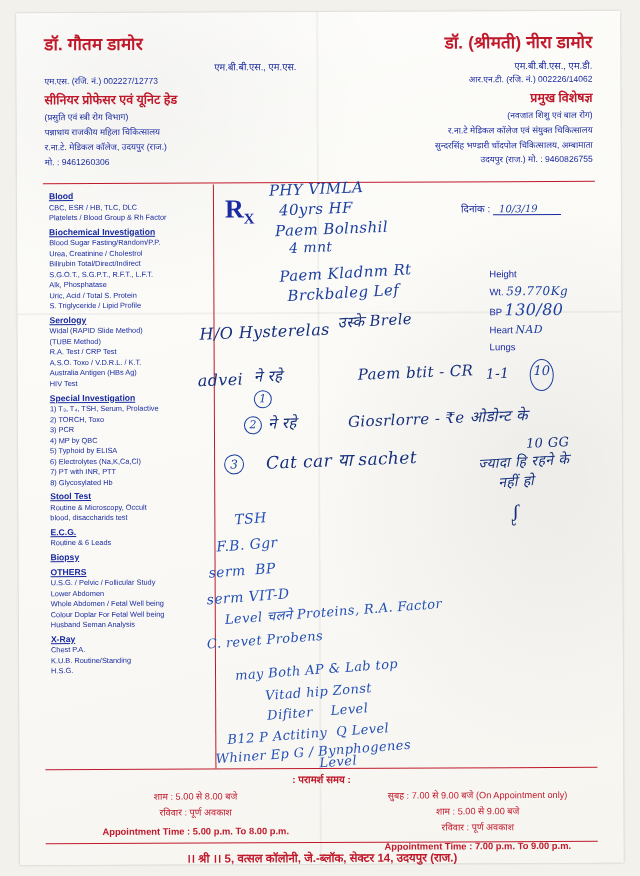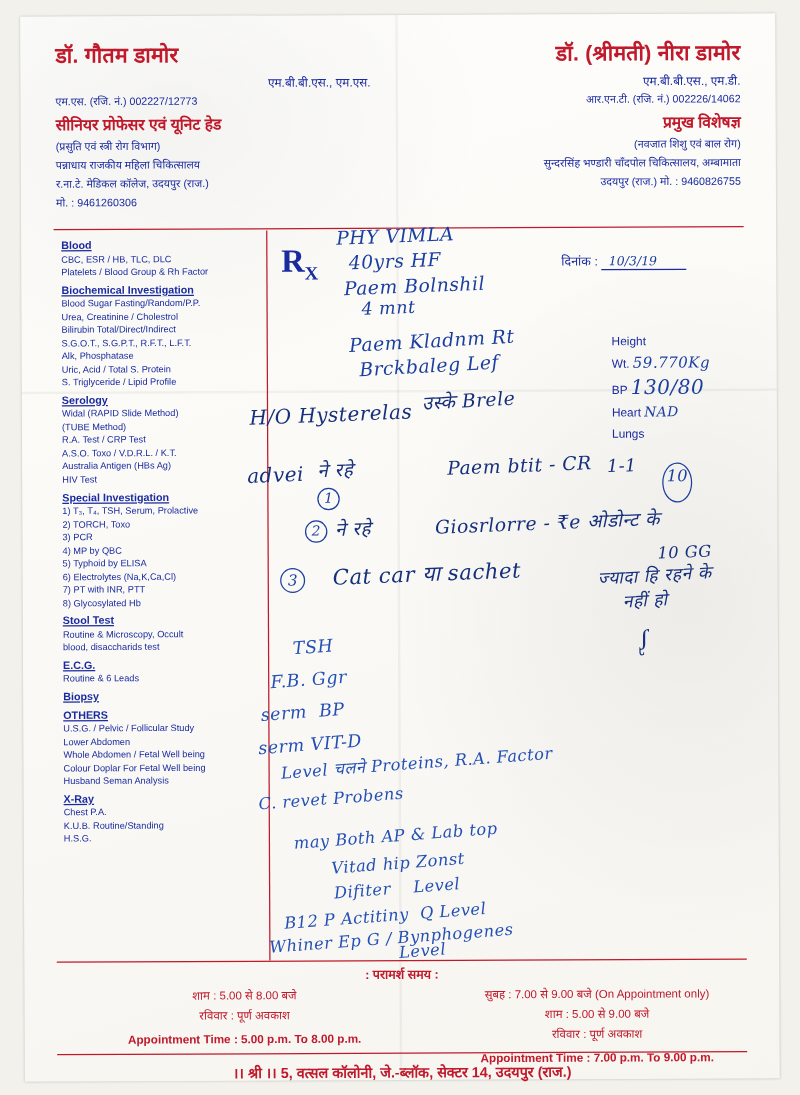--- a/index.html
+++ b/index.html
@@ -123,21 +123,21 @@
     color: #1a2aa0;
     font-weight: bold;
     font-size: 26px;
     font-family: "Liberation Serif", serif;
   }
   .rx sub { font-size: 15px; }
 
   
   .datebox {
     position: absolute;
-    left: 432px; top: 190px;
+    left: 444px; top: 190px;
     color: #1a2aa0;
     font-size: 10px;
   }
   .datebox .line {
     display: inline-block;
     border-bottom: 1px solid #1a2aa0;
     min-width: 68px;
   }
 
   
@@ -233,20 +233,21 @@
           <div class="doc-sub">पन्नाधाय राजकीय महिला चिकित्सालय</div>
           <div class="doc-sub">र.ना.टे. मेडिकल कॉलेज, उदयपुर (राज.)</div>
           <div class="doc-phone">मो. : 9461260306</div>
         </div>
         <div class="doc right">
           <div class="doc-name">डॉ. (श्रीमती) नीरा डामोर</div>
           <div class="doc-degree">एम.बी.बी.एस., एम.डी.</div>
           <div class="doc-reg">आर.एन.टी. (रजि. नं.) 002226/14062</div>
           <div class="doc-post">प्रमुख विशेषज्ञ</div>
           <div class="doc-sub">(नवजात शिशु एवं बाल रोग)</div>
+          <div class="doc-sub">र.ना.टे मेडिकल कॉलेज एवं संयुक्त चिकित्सालय</div>
           <div class="doc-sub">सुन्दरसिंह भण्डारी चाँदपोल चिकित्सालय, अम्बामाता</div>
           <div class="doc-sub">उदयपुर (राज.) मो. : 9460826755</div>
         </div>
       </div>
 
       <div class="rule top"></div>
       <div class="vrule"></div>
 
       <div class="leftcol">
         <div class="grp">
@@ -343,21 +344,21 @@
       <div class="hw" style="left:262px;top:252px;font-size:15px;transform:rotate(-3deg);">Paem Kladnm Rt</div>
       <div class="hw" style="left:270px;top:272px;font-size:15px;transform:rotate(-3deg);">Brckbaleg Lef</div>
 
       <div class="hw dark" style="left:182px;top:310px;font-size:16px;transform:rotate(-2deg);">H/O Hysterelas</div>
       <div class="hw dark" style="left:320px;top:300px;font-size:15px;transform:rotate(-3deg);">उस्के Brele</div>
 
       <div class="hw dark" style="left:180px;top:358px;font-size:16px;transform:rotate(-2deg);">advei</div>
       <div class="hw dark" style="left:236px;top:355px;font-size:15px;transform:rotate(-2deg);">ने रहे</div>
       <div class="hw dark" style="left:340px;top:352px;font-size:15px;transform:rotate(-2deg);">Paem btit - CR</div>
       <div class="hw dark" style="left:468px;top:354px;font-size:14px;transform:rotate(-2deg);">1-1</div>
-      <div class="circ" style="left:512px;top:359px;width:24px;height:32px;line-height:22px;font-size:13px;">10</div>
+      <div class="circ" style="left:512px;top:348px;width:24px;height:32px;line-height:22px;font-size:13px;">10</div>
       <div class="circ" style="left:236px;top:378px;width:18px;height:18px;line-height:16px;font-size:11px;">1</div>
 
       <div class="circ" style="left:226px;top:404px;width:18px;height:18px;line-height:16px;font-size:11px;">2</div>
       <div class="hw dark" style="left:250px;top:402px;font-size:15px;transform:rotate(-2deg);">ने रहे</div>
       <div class="hw dark" style="left:330px;top:398px;font-size:15px;transform:rotate(-2deg);">Giosrlorre - ₹e ओडोन्ट के</div>
 
       <div class="circ" style="left:206px;top:442px;width:20px;height:20px;line-height:18px;font-size:12px;">3</div>
       <div class="hw dark" style="left:248px;top:438px;font-size:17px;transform:rotate(-2deg);">Cat car या sachet</div>
       <div class="hw dark" style="left:508px;top:424px;font-size:13px;transform:rotate(-2deg);">10 GG</div>
       <div class="hw dark" style="left:460px;top:442px;font-size:14px;transform:rotate(-3deg);">ज्यादा हि रहने के</div>

